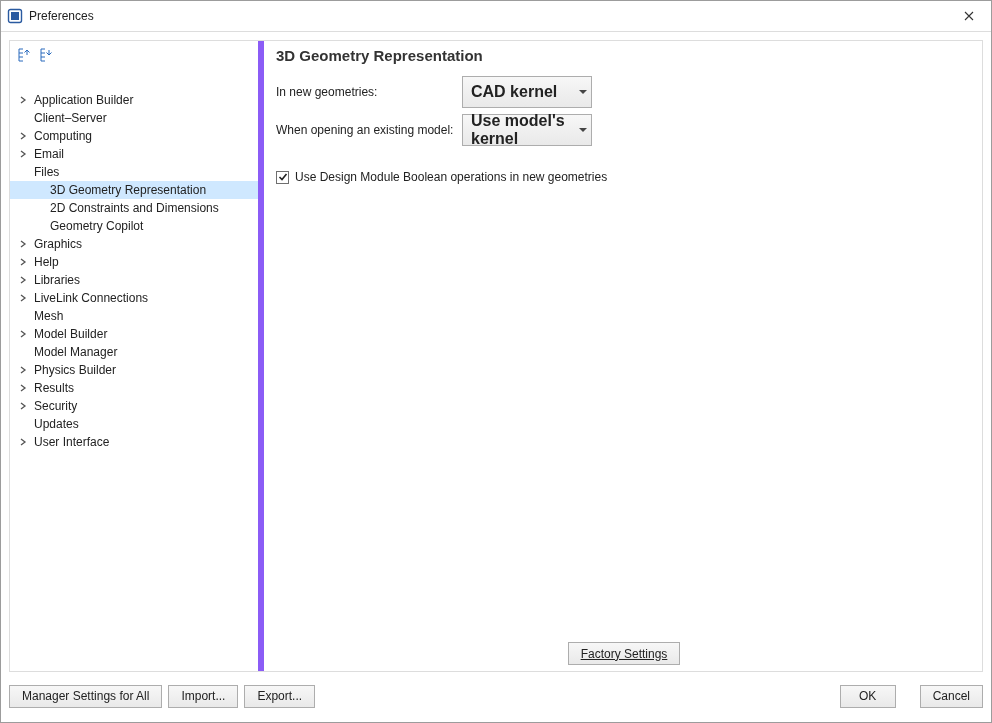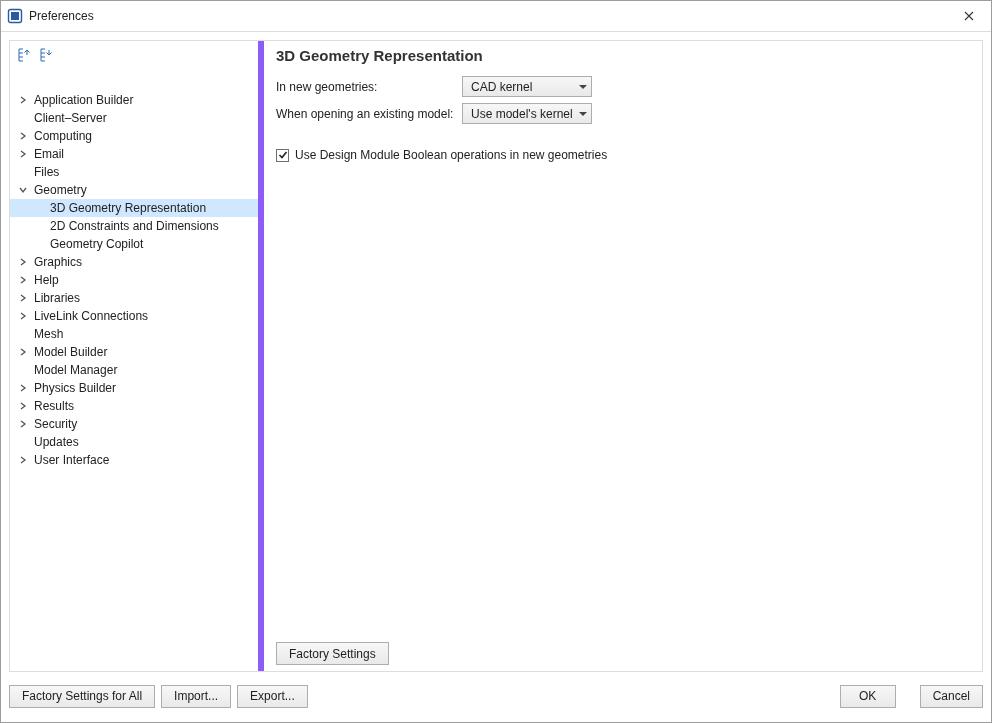--- a/index.html
+++ b/index.html
@@ -104,29 +104,30 @@
     color: #333;
   }
   .form-row {
     display: flex; align-items: center;
     margin-bottom: 6px;
   }
   .form-row .label {
     width: 186px;
   }
   .combo {
-    width: 130px; height: 21px;
+    width: 130px; height: 32px;
     border: 1px solid #adadad;
     background: linear-gradient(#f7f7f7,#e9e9e9);
     display: flex; align-items: center;
     padding: 0 4px 0 8px;
     box-sizing: border-box;
     position: relative;
-    font-size: 12px;
-    cursor: default;
+    font-size: 16px;
+    cursor: default;
+    font-weight: bold;
   }
   .combo .caret {
     margin-left: auto;
     width: 0; height: 0;
     border-left: 4px solid transparent;
     border-right: 4px solid transparent;
     border-top: 4px solid #444;
   }
   .check-row {
     display: flex; align-items: center; gap: 6px;
@@ -135,21 +136,21 @@
   .checkbox {
     width: 13px; height: 13px;
     border: 1px solid #6f6f6f;
     background: #fff;
     display: inline-flex; align-items: center; justify-content: center;
     box-sizing: border-box;
   }
   .checkbox svg { width: 10px; height: 10px; }
   .content .factory-bar {
     margin-top: auto;
-    display: flex; justify-content: flex-start;
+    display: flex; justify-content: center; text-decoration: underline;
   }
   .btn {
     height: 23px;
     padding: 0 12px;
     border: 1px solid #adadad;
     background: linear-gradient(#f7f7f7,#e9e9e9);
     font-size: 12px;
     display: inline-flex; align-items: center; justify-content: center;
     cursor: default;
     box-sizing: border-box;
@@ -227,28 +228,20 @@
                 <svg viewBox="0 0 10 10" width="10" height="10">
                   <path d="M3 2 L7 5 L3 8" stroke="#555" stroke-width="1.3" fill="none"></path>
                 </svg>
               </span>
               <span>Email</span>
             </div>
             <div class="tree-row depth0">
               <span class="toggle spacer-tg"></span>
               <span>Files</span>
             </div>
-            <div class="tree-row depth0">
-              <span class="toggle">
-                <svg viewBox="0 0 10 10" width="10" height="10">
-                  <path d="M2 3 L5 7 L8 3" stroke="#555" stroke-width="1.3" fill="none"></path>
-                </svg>
-              </span>
-              <span>Geometry</span>
-            </div>
             <div class="tree-row depth1 selected">
               <span>3D Geometry Representation</span>
             </div>
             <div class="tree-row depth1">
               <span>2D Constraints and Dimensions</span>
             </div>
             <div class="tree-row depth1">
               <span>Geometry Copilot</span>
             </div>
             <div class="tree-row depth0">
@@ -367,21 +360,21 @@
         </div>
 
         <div class="factory-bar">
           <div class="btn">Factory Settings</div>
         </div>
       </div>
 
     </div>
 
     <div class="footer">
-      <div class="btn">Factory Settings for All</div>
+      <div class="btn">Manager Settings for All</div>
       <div class="btn">Import...</div>
       <div class="btn">Export...</div>
       <div class="right">
         <div class="btn ok">OK</div>
         <div class="btn cancel">Cancel</div>
       </div>
     </div>
   </div>
 
 </div>

